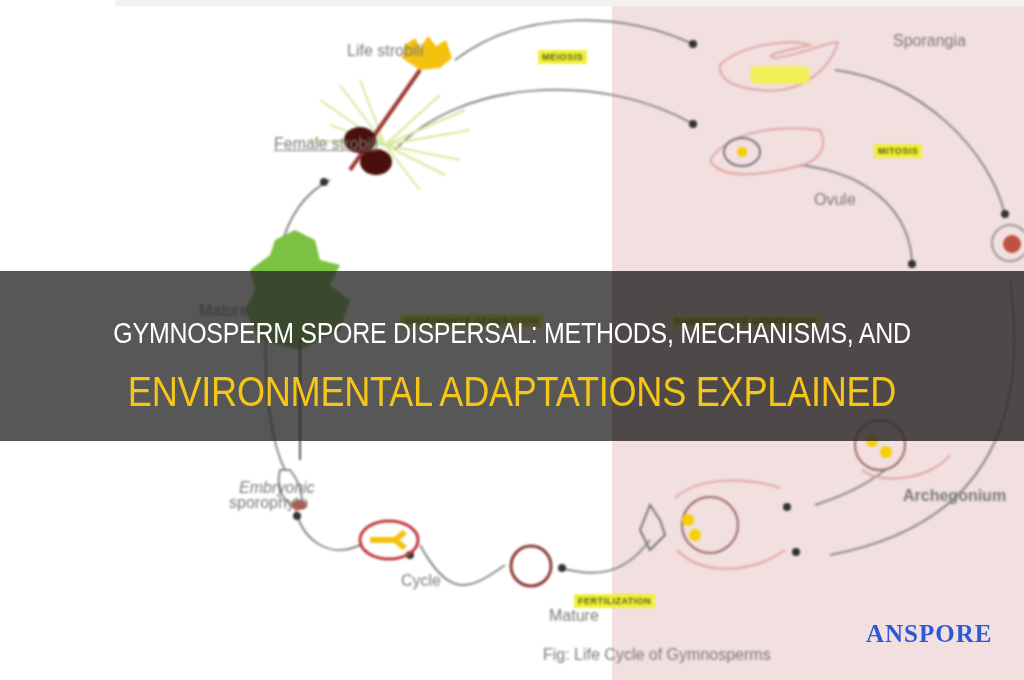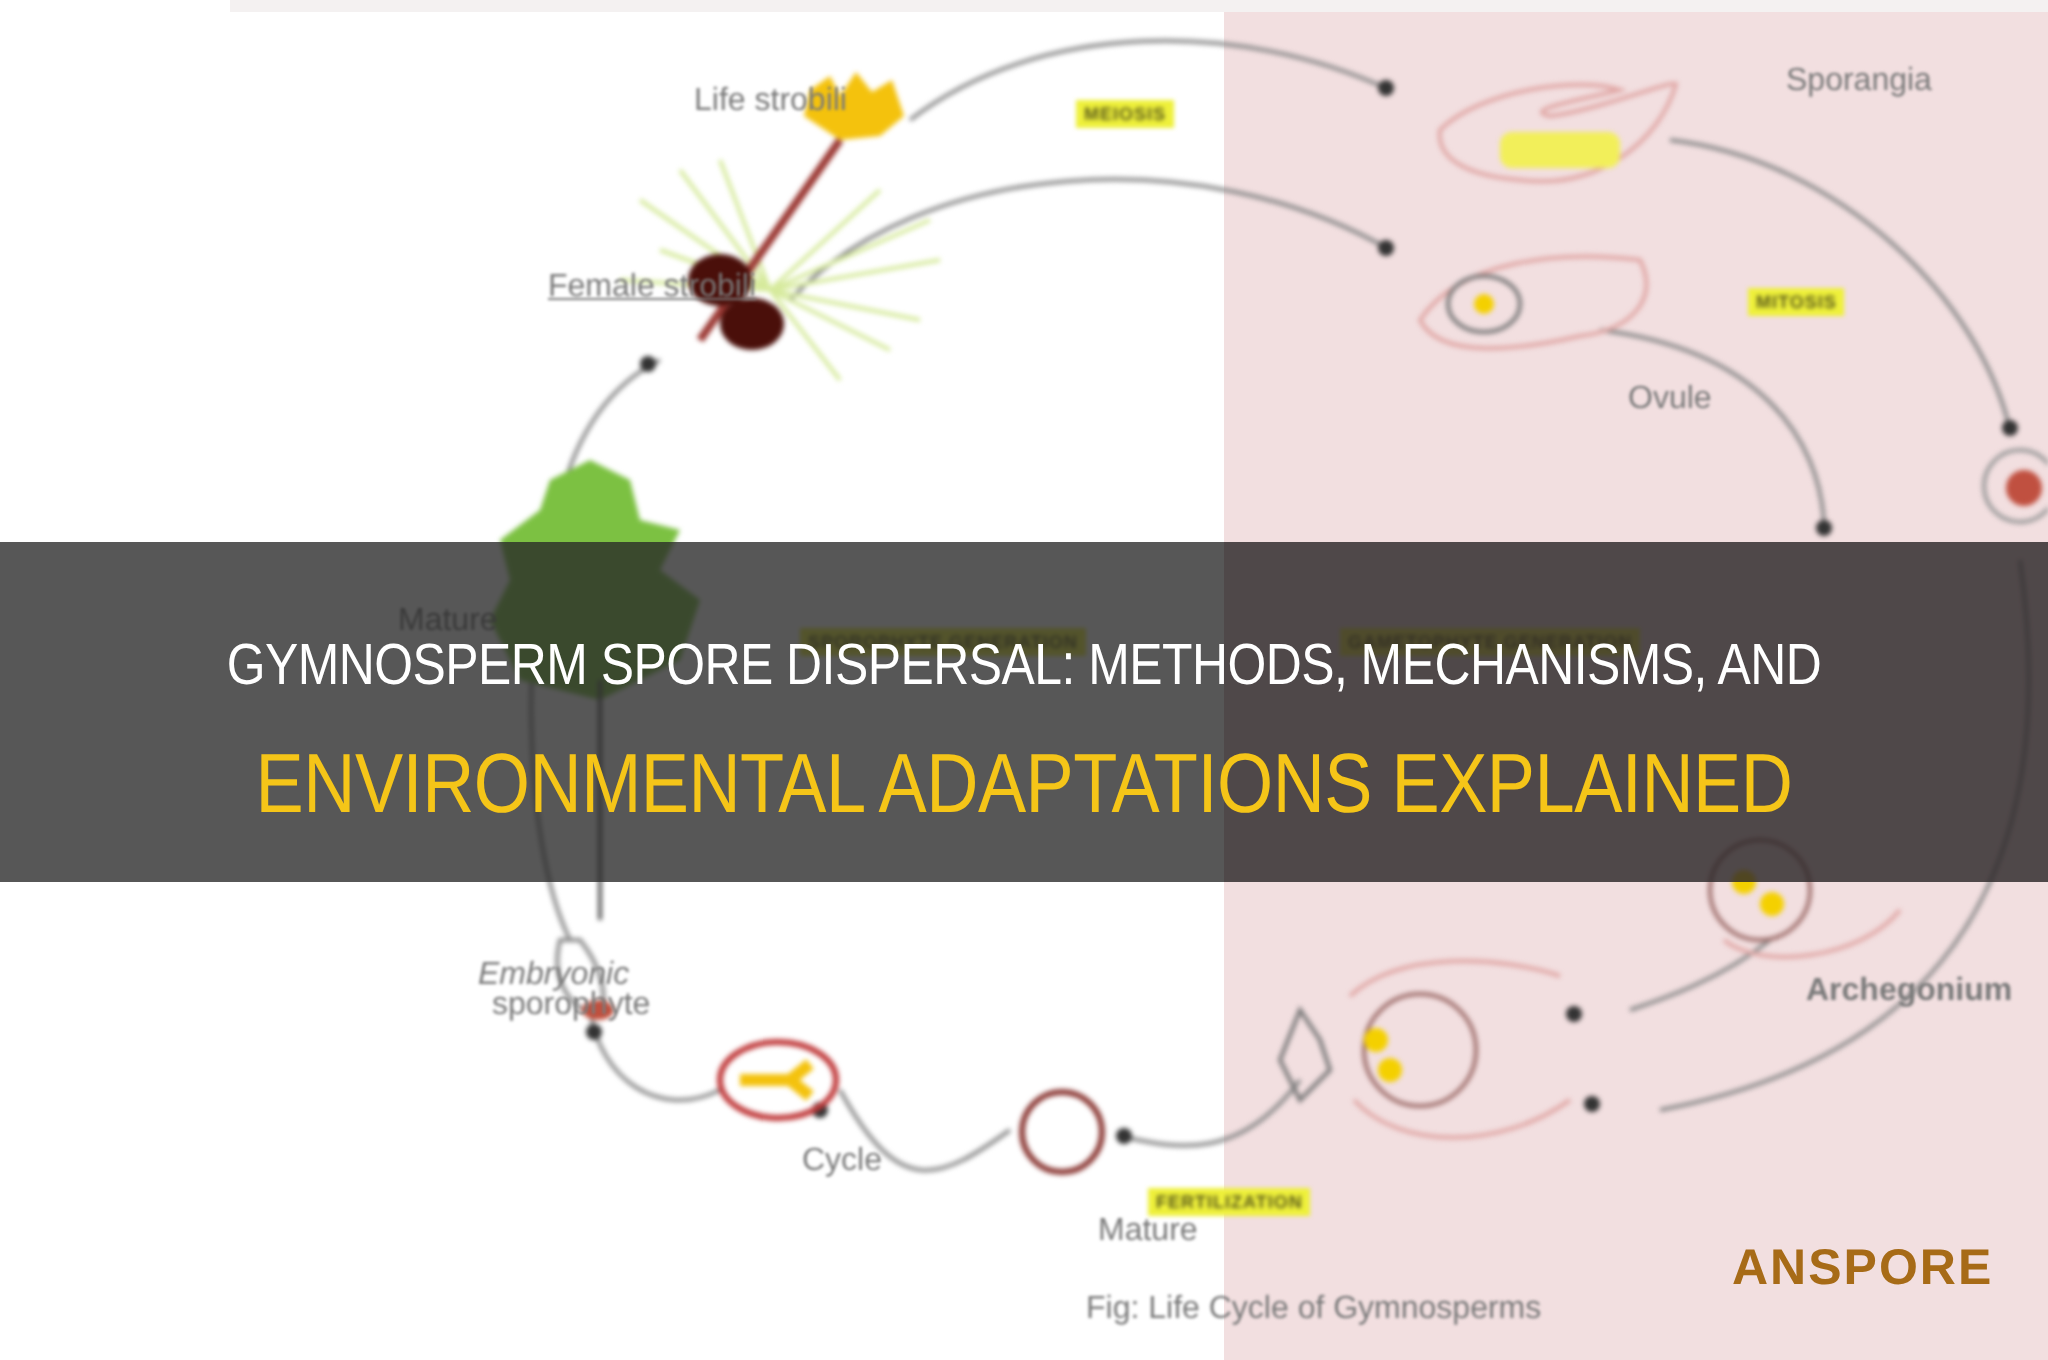--- a/index.html
+++ b/index.html
@@ -8,21 +8,21 @@
   .bg-left{position:absolute;left:0;top:0;width:612px;height:680px;background:#ffffff;}
   .bg-right{position:absolute;left:612px;top:0;width:412px;height:680px;background:#f2dfe0;}
   .top-strip{position:absolute;left:115px;top:0;width:909px;height:6px;background:#f4f1f1;}
   svg.diagram{position:absolute;left:0;top:0;width:1024px;height:680px;filter:blur(1.2px);}
   .lbl{position:absolute;font-size:16px;color:#7a7a7a;filter:blur(0.9px);white-space:nowrap;font-family:"Liberation Sans",sans-serif;margin-left:41px;}
   .hl{position:absolute;font-size:9px;font-weight:bold;color:#5b5b1a;background:#eef03a;padding:2px 4px;filter:blur(1px);white-space:nowrap;letter-spacing:0.5px;}
   .band{position:absolute;left:0;top:271px;width:1024px;height:170px;background:rgba(40,40,40,0.78);}
   .band-right{position:absolute;left:612px;top:271px;width:412px;height:170px;background:rgba(60,40,42,0.18);}
   .title1{position:absolute;left:0;top:317px;width:1024px;text-align:center;color:#ffffff;font-size:29px;font-family:"Liberation Sans",sans-serif;letter-spacing:-0.3px;transform:scaleX(0.86);transform-origin:center;}
   .title2{position:absolute;left:0;top:368px;width:1024px;text-align:center;color:#f5c518;font-size:42px;font-family:"Liberation Sans",sans-serif;letter-spacing:-0.3px;transform:scaleX(0.86);transform-origin:center;}
-  .watermark{position:absolute;left:866px;top:620px;color:#a16207;font-size:25px;font-weight:bold;letter-spacing:1px;opacity:0.92;font-family:Liberation Sans, sans-serif;}
+  .watermark{position:absolute;left:866px;top:620px;color:#1d4ed8;font-size:25px;font-weight:bold;letter-spacing:1px;opacity:0.92;font-family:Liberation Serif, serif;}
 </style>
 </head>
 <body>
 
 <div class="hero">
   <div class="bg-left"></div>
   <div class="bg-right"></div>
   <div class="top-strip"></div>
 
   <svg class="diagram" viewBox="0 0 1024 680">
@@ -107,21 +107,21 @@
     <ellipse cx="299" cy="505" rx="8" ry="5" fill="#c0503e"></ellipse>
   </svg>
 
   <div class="lbl" style="left:306px;top:42px;">Life strobili</div>
   <div class="lbl" style="left:233px;top:135px;text-decoration:underline;">Female strobili</div>
   <div class="lbl" style="left:852px;top:32px;">Sporangia</div>
   <div class="lbl" style="left:733px;top:191px;padding-left:40px;">Ovule</div>
   <div class="lbl" style="left:158px;top:302px;">Mature</div>
   <div class="lbl" style="left:862px;top:487px;font-weight:bold;">Archegonium</div>
   <div class="lbl" style="left:198px;top:479px;font-style:italic;">Embryonic</div>
-  <div class="lbl" style="left:205px;top:494px;">sporophyte</div>
+  <div class="lbl" style="left:188px;top:494px;">sporophyte</div>
   <div class="lbl" style="left:360px;top:572px;">Cycle</div>
   <div class="lbl" style="left:508px;top:607px;">Mature</div>
   <div class="lbl" style="left:502px;top:646px;">Fig: Life Cycle of Gymnosperms</div>
 
   <div class="hl" style="left:538px;top:50px;">MEIOSIS</div>
   <div class="hl" style="left:874px;top:144px;">MITOSIS</div>
   <div class="hl" style="left:574px;top:594px;">FERTILIZATION</div>
   <div class="hl" style="left:400px;top:314px;">SPOROPHYTE GENERATION</div>
   <div class="hl" style="left:670px;top:314px;">GAMETOPHYTE GENERATION</div>
 

